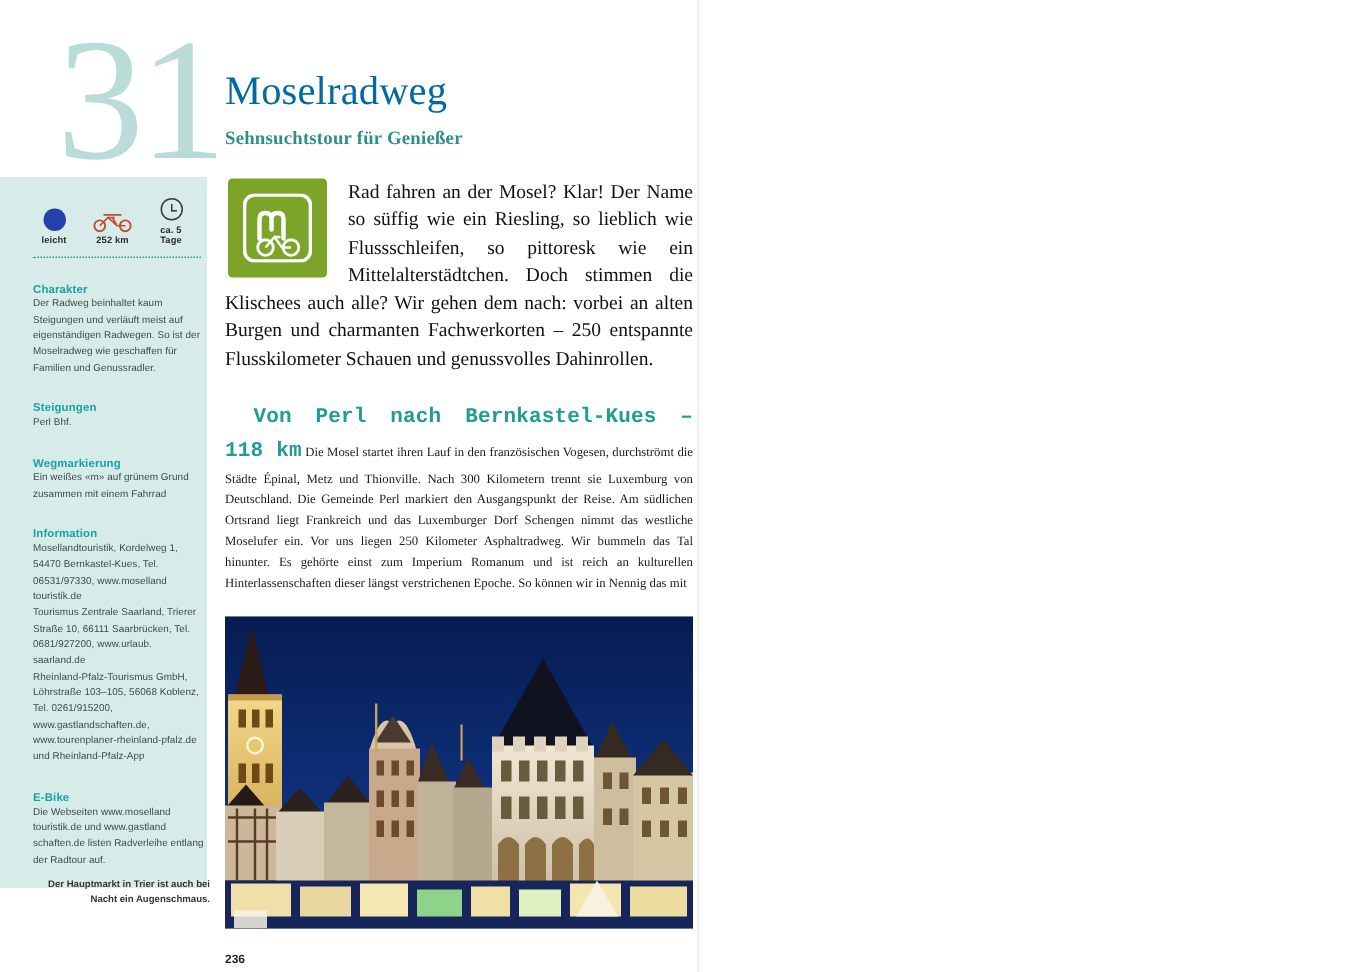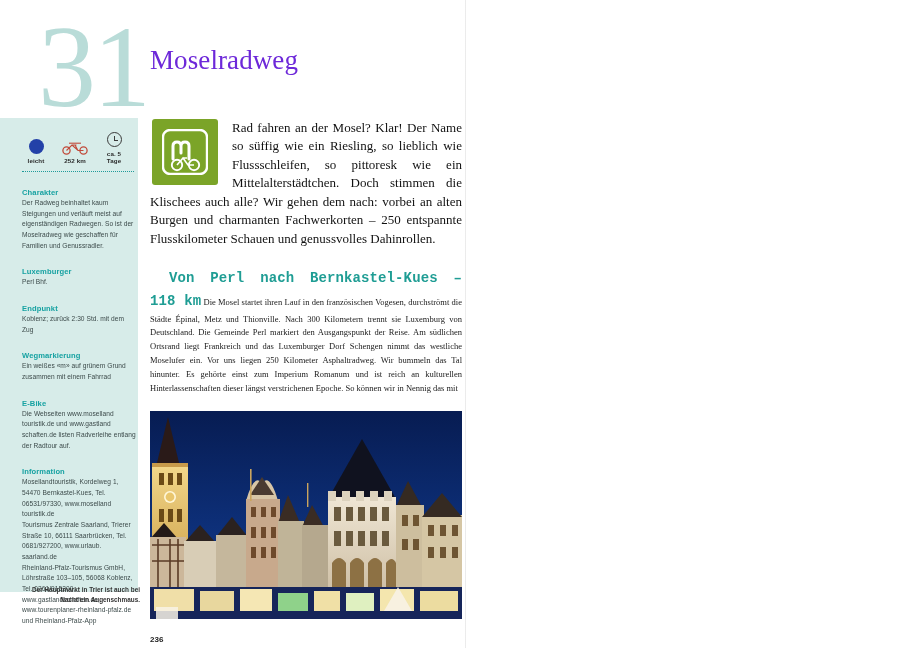--- a/index.html
+++ b/index.html
@@ -49,21 +49,21 @@
   .sb-h:first-of-type { margin-top:16px; }
   .sb-p {
     font-family:"Liberation Sans", sans-serif;
     font-size:6.6px; line-height:1.62; color:#3c4a4a; letter-spacing:.05px;
     width:114px;
   }
 
   
   .title {
     position:absolute; left:150px; top:30px;
-    font-size:27px; color:#6d28d9; letter-spacing:.1px; font-weight:400;
+    font-size:27px; color:#0369a1; letter-spacing:.1px; font-weight:400;
   }
   .subtitle {
     position:absolute; left:150px; top:70px;
     font-size:12.5px; color:#2e8f8a; letter-spacing:.15px;
   }
 
   
   .badge {
     position:absolute; left:152px; top:104px; width:66px; height:66px;
     background:#7ba428; border-radius:3px;
@@ -134,44 +134,41 @@
         </div>
       </div>
 
       <div class="sb-dotline"></div>
 
       <div>
         <div class="sb-h">Charakter</div>
         <div class="sb-p">Der Radweg beinhaltet kaum Steigungen und verläuft meist auf eigenständigen Radwegen. So ist der Moselradweg wie geschaffen für Familien und Genussradler.</div>
       </div>
       <div>
-        <div class="sb-h">Luxemburger</div>
+        <div class="sb-h">Steigungen</div>
         <div class="sb-p">Perl Bhf.</div>
-      </div>
-      <div>
-        <div class="sb-h">Endpunkt</div>
-        <div class="sb-p">Koblenz; zurück 2:30 Std. mit dem Zug</div>
       </div>
       <div>
         <div class="sb-h">Wegmarkierung</div>
         <div class="sb-p">Ein weißes «m» auf grünem Grund zusammen mit einem Fahrrad</div>
-      </div>
-      <div>
-        <div class="sb-h">E-Bike</div>
-        <div class="sb-p">Die Webseiten www.moselland touristik.de und www.gastland schaften.de listen Radverleihe entlang der Radtour auf.</div>
       </div>
       <div>
         <div class="sb-h">Information</div>
         <div class="sb-p" style="white-space:pre-line;">Mosellandtouristik, Kordelweg 1, 54470 Bernkastel-Kues, Tel. 06531/97330, www.moselland touristik.de
 Tourismus Zentrale Saarland, Trierer Straße 10, 66111 Saarbrücken, Tel. 0681/927200, www.urlaub. saarland.de
 Rheinland-Pfalz-Tourismus GmbH, Löhrstraße 103–105, 56068 Koblenz, Tel. 0261/915200, www.gastlandschaften.de, www.tourenplaner-rheinland-pfalz.de und Rheinland-Pfalz-App</div>
       </div>
+      <div>
+        <div class="sb-h">E-Bike</div>
+        <div class="sb-p">Die Webseiten www.moselland touristik.de und www.gastland schaften.de listen Radverleihe entlang der Radtour auf.</div>
+      </div>
     </aside>
 
     <h1 class="title">Moselradweg</h1>
+    <h2 class="subtitle">Sehnsuchtstour für Genießer</h2>
 
     <div class="badge">
       <svg width="46" height="46" viewBox="0 0 46 46">
         <rect x="1" y="1" width="44" height="44" rx="7" fill="none" stroke="#ffffff" stroke-width="2.4"></rect>
         <path d="M11 30 L11 17 Q11 13 15 13 Q19 13 19 17 L19 24 M19 24 L19 17 Q19 13 23 13 Q27 13 27 17 L27 30" fill="none" stroke="#ffffff" stroke-width="3" stroke-linecap="round" stroke-linejoin="round"></path>
         <circle cx="15" cy="36" r="5.2" fill="none" stroke="#ffffff" stroke-width="1.9"></circle>
         <circle cx="32" cy="36" r="5.2" fill="none" stroke="#ffffff" stroke-width="1.9"></circle>
         <path d="M15 36 L21 29 L26 36 L32 36 M21 29 L25 29" fill="none" stroke="#ffffff" stroke-width="1.6"></path>
       </svg>
     </div>

